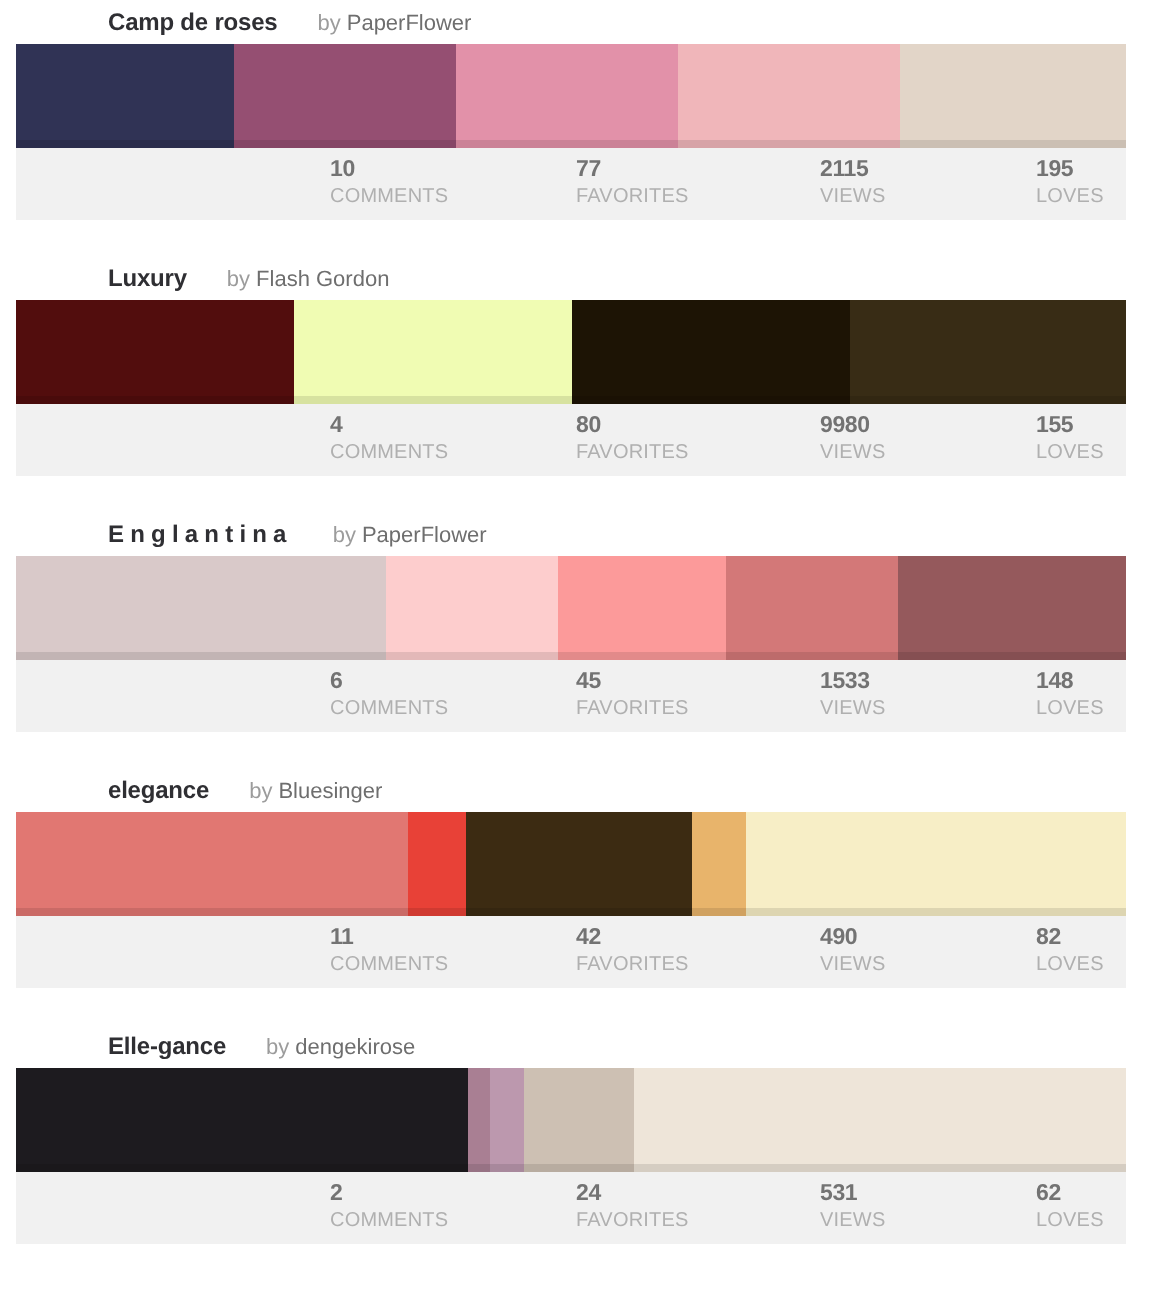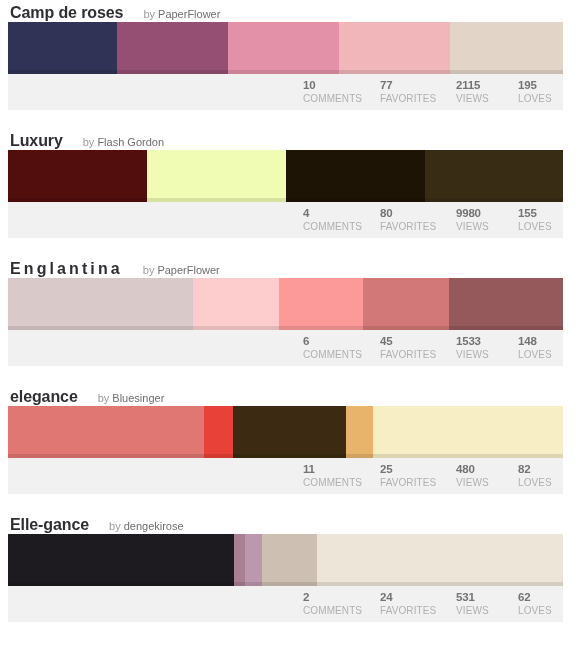--- a/index.html
+++ b/index.html
@@ -25,24 +25,25 @@
     padding-top: 4px;
   }
   .palette-header {
     height: 18px;
     display: flex;
     align-items: baseline;
     white-space: nowrap;
     padding-left: 2px;
   }
   .palette-title {
-    font-size: 16px;
+    font-size: 12px;
     font-weight: bold;
     color: #2f2f33;
     letter-spacing: -0.1px;
+    margin-left: 44px;
   }
   .palette-title.spaced {
     letter-spacing: 3.1px;
   }
   .palette-by {
     font-size: 11px;
     color: #9c9c9c;
     font-weight: normal;
     margin-left: 20px;
   }
@@ -74,20 +75,21 @@
   }
   .stats-bar {
     width: 555px;
     height: 36px;
     background: #f1f1f1;
     display: flex;
     justify-content: flex-end;
     align-items: flex-start;
     box-sizing: border-box;
     padding-top: 4px;
+    gap: 46px;
   }
   .stat {
     text-align: left;
     box-sizing: border-box;
     padding-left: 2px;
   }
   .stat-comments { width: 77px; }
   .stat-favorites { width: 76px; }
   .stat-views { width: 62px; }
   .stat-loves { width: 47px; }
@@ -225,25 +227,25 @@
           <div class="swatch" style="width: 113px; background: rgb(60, 43, 18);"></div>
           <div class="swatch" style="width: 27px; background: rgb(232, 180, 107);"></div>
           <div class="swatch" style="width: 190px; background: rgb(247, 238, 198);"></div>
         </div>
         <div class="stats-bar">
           <div class="stat stat-comments">
             <span class="stat-value">11</span>
             <span class="stat-label">COMMENTS</span>
           </div>
           <div class="stat stat-favorites">
-            <span class="stat-value">25</span>
-            <span class="stat-label">FAVORITES</span>
-          </div>
-          <div class="stat stat-views">
-            <span class="stat-value">480</span>
+            <span class="stat-value">42</span>
+            <span class="stat-label">FAVORITES</span>
+          </div>
+          <div class="stat stat-views">
+            <span class="stat-value">490</span>
             <span class="stat-label">VIEWS</span>
           </div>
           <div class="stat stat-loves">
             <span class="stat-value">82</span>
             <span class="stat-label">LOVES</span>
           </div>
         </div>
       </div>
       <div class="row-gap"></div>
       <div class="palette">

